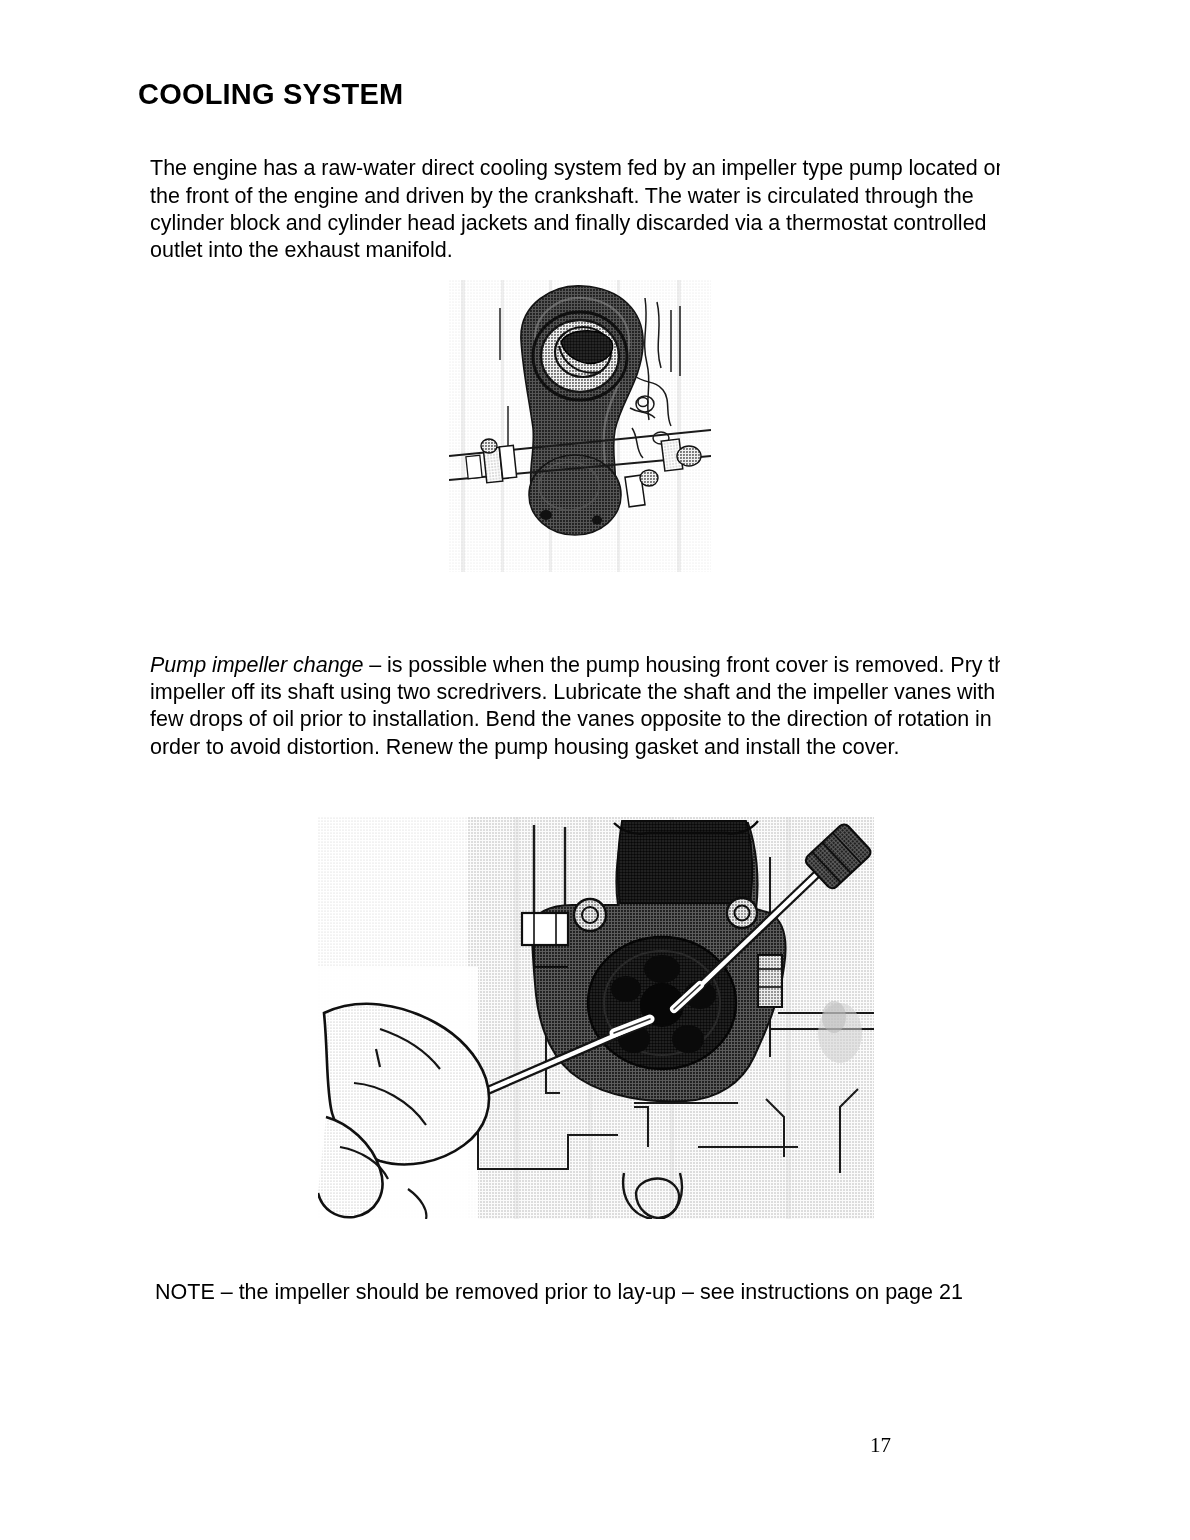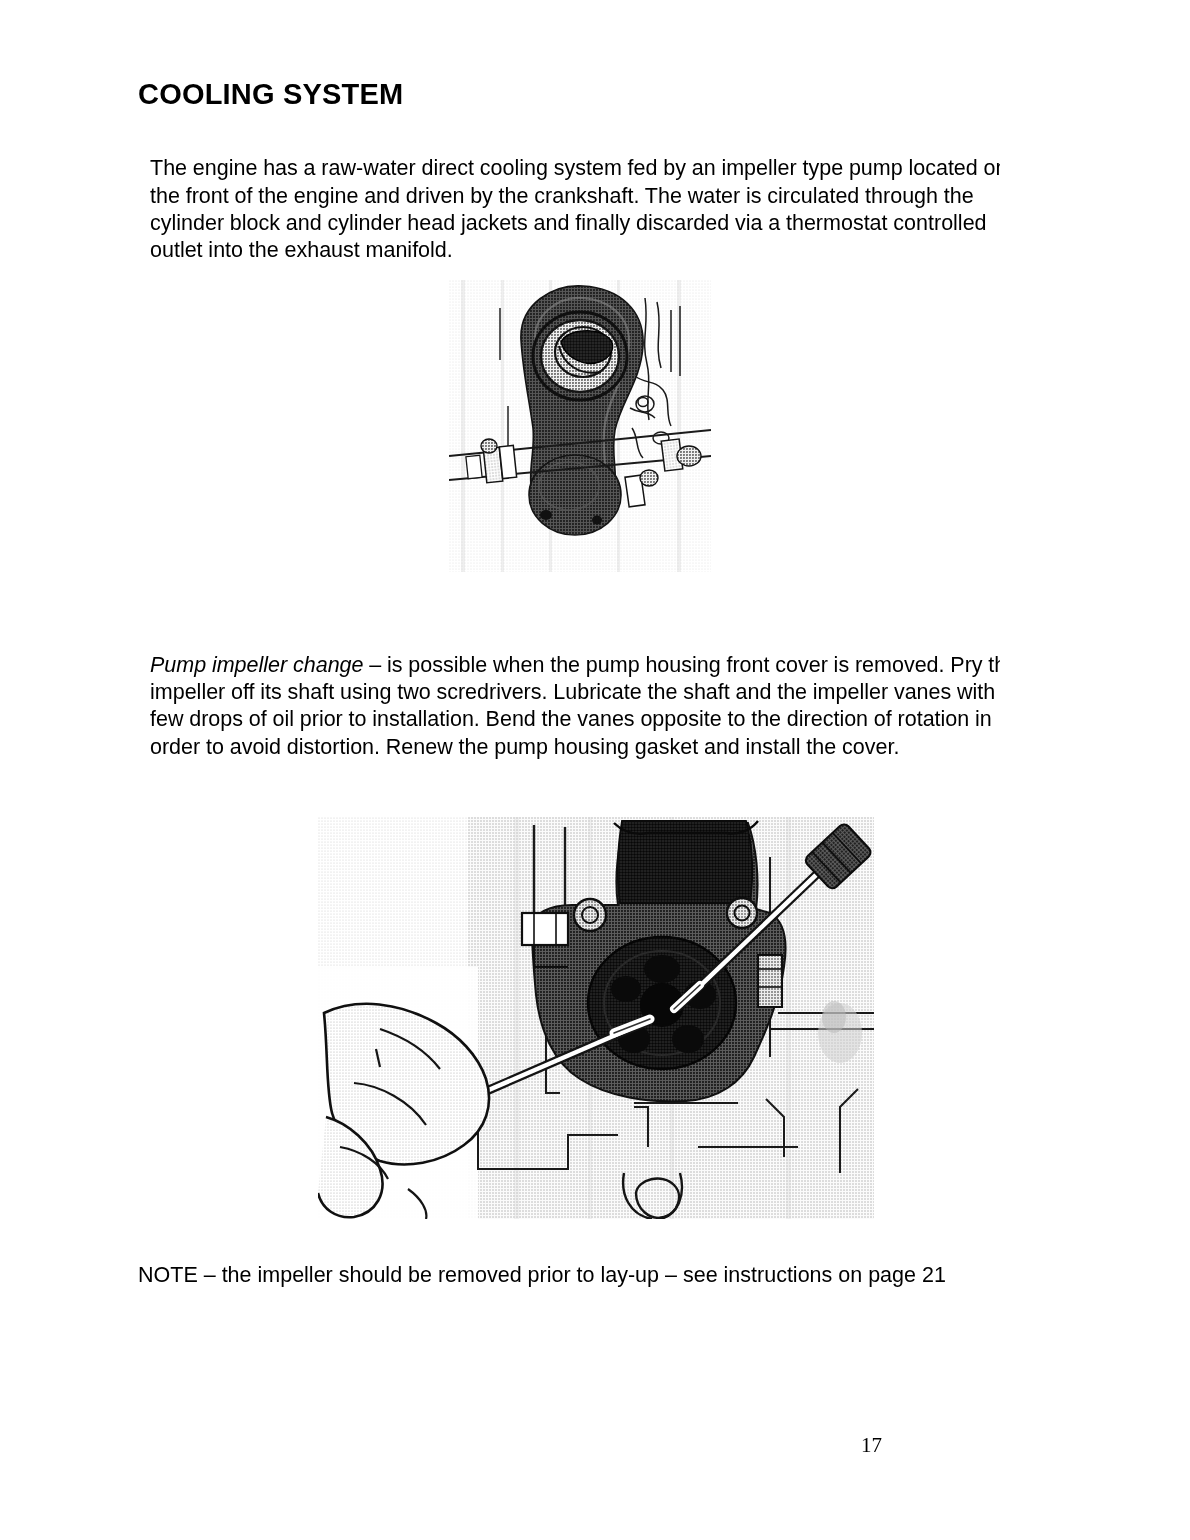--- a/index.html
+++ b/index.html
@@ -44,26 +44,26 @@
 
   #para-intro { padding-top: 32px; }
 
   .para em {
     font-style: italic;
   }
 
   .note-line {
     font-size: 21.5px;
     line-height: 27.2px;
-    margin: 0;
+    margin: 17px;
   }
 
   .page-number {
     position: absolute;
-    right: 118px;
+    right: 109px;
     bottom: 82px;
     font-size: 21px;
     font-family: "Liberation Serif", serif;
   }
 
   
   .figure {
     position: absolute;
   }
   #figure-pump {

